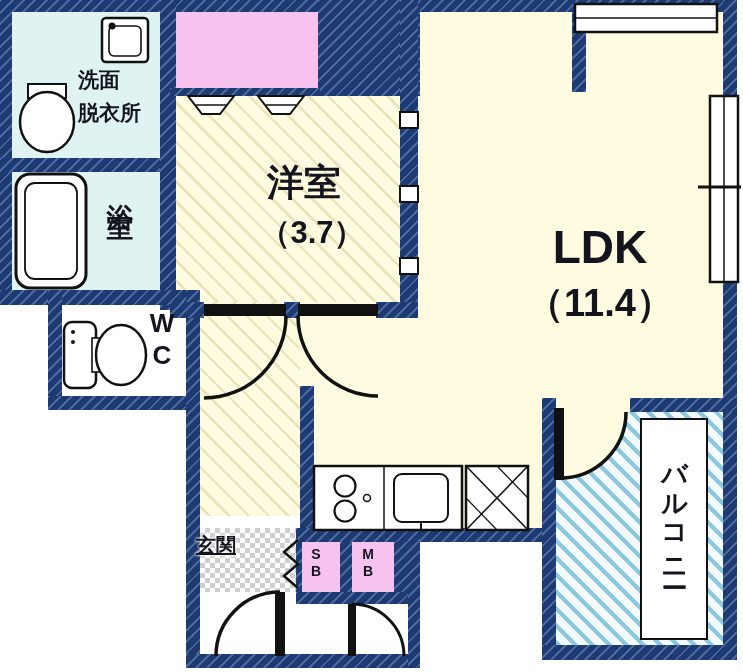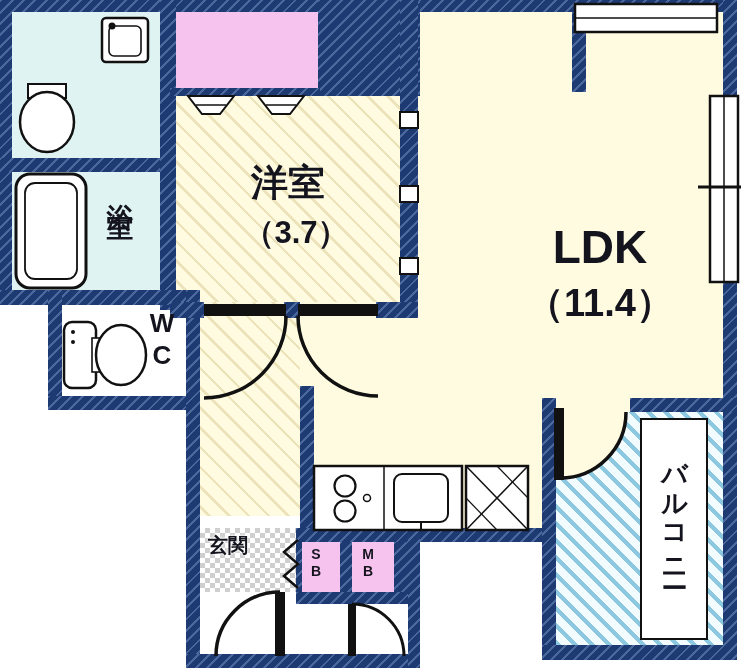--- a/index.html
+++ b/index.html
@@ -181,41 +181,45 @@
 
     <g>
       <rect x="466" y="466" width="62" height="64" fill="#fff" stroke="#111" stroke-width="2.5"></rect>
       <line x1="466" y1="466" x2="528" y2="530" stroke="#111" stroke-width="1.5"></line>
       <line x1="528" y1="466" x2="466" y2="530" stroke="#111" stroke-width="1.5"></line>
       <line x1="466" y1="498" x2="497" y2="530" stroke="#111" stroke-width="1.2"></line>
       <line x1="497" y1="466" x2="528" y2="498" stroke="#111" stroke-width="1.2"></line>
     </g>
   </svg>
 
+  <div class="lbl" style="left:78px;top:64px;font-size:21px;line-height:1.55;">
+    <span class="blk">洗面</span>
+    <span class="blk">脱衣所</span>
+  </div>
 
 
   <div class="lbl vert" style="left:102px;top:182px;font-size:27px;letter-spacing:8px;">
     <span>浴室</span>
   </div>
 
-  <div class="lbl ctr" style="left:176px;top:158px;width:224px;">
+  <div class="lbl ctr" style="left:176px;top:158px;width:224px;padding-left:16px;">
     <span class="blk" style="font-size:37px;">洋室</span>
     <span class="blk" style="font-size:31px;margin-top:4px;margin-left:16px;">（3.7）</span>
   </div>
 
   <div class="lbl ctr" style="left:450px;top:220px;width:300px;">
     <span class="blk" style="font-size:46px;">LDK</span>
     <span class="blk" style="font-size:38px;margin-top:4px;">（11.4）</span>
   </div>
 
   <div class="lbl vert" style="left:146px;top:308px;font-size:26px;">
     <span>WC</span>
   </div>
 
-  <div class="lbl" style="left:208px;top:532px;font-size:20px;text-shadow:0 0 3px #fff,0 0 3px #fff;">
+  <div class="lbl" style="left:196px;top:532px;font-size:20px;text-shadow:0 0 3px #fff,0 0 3px #fff;text-decoration:underline;">
     <span>玄関</span>
   </div>
 
   <div class="lbl vert" style="left:308px;top:546px;font-size:14px;letter-spacing:1px;">
     <span>SB</span>
   </div>
 
   <div class="lbl vert" style="left:360px;top:546px;font-size:14px;letter-spacing:1px;">
     <span>MB</span>
   </div>

